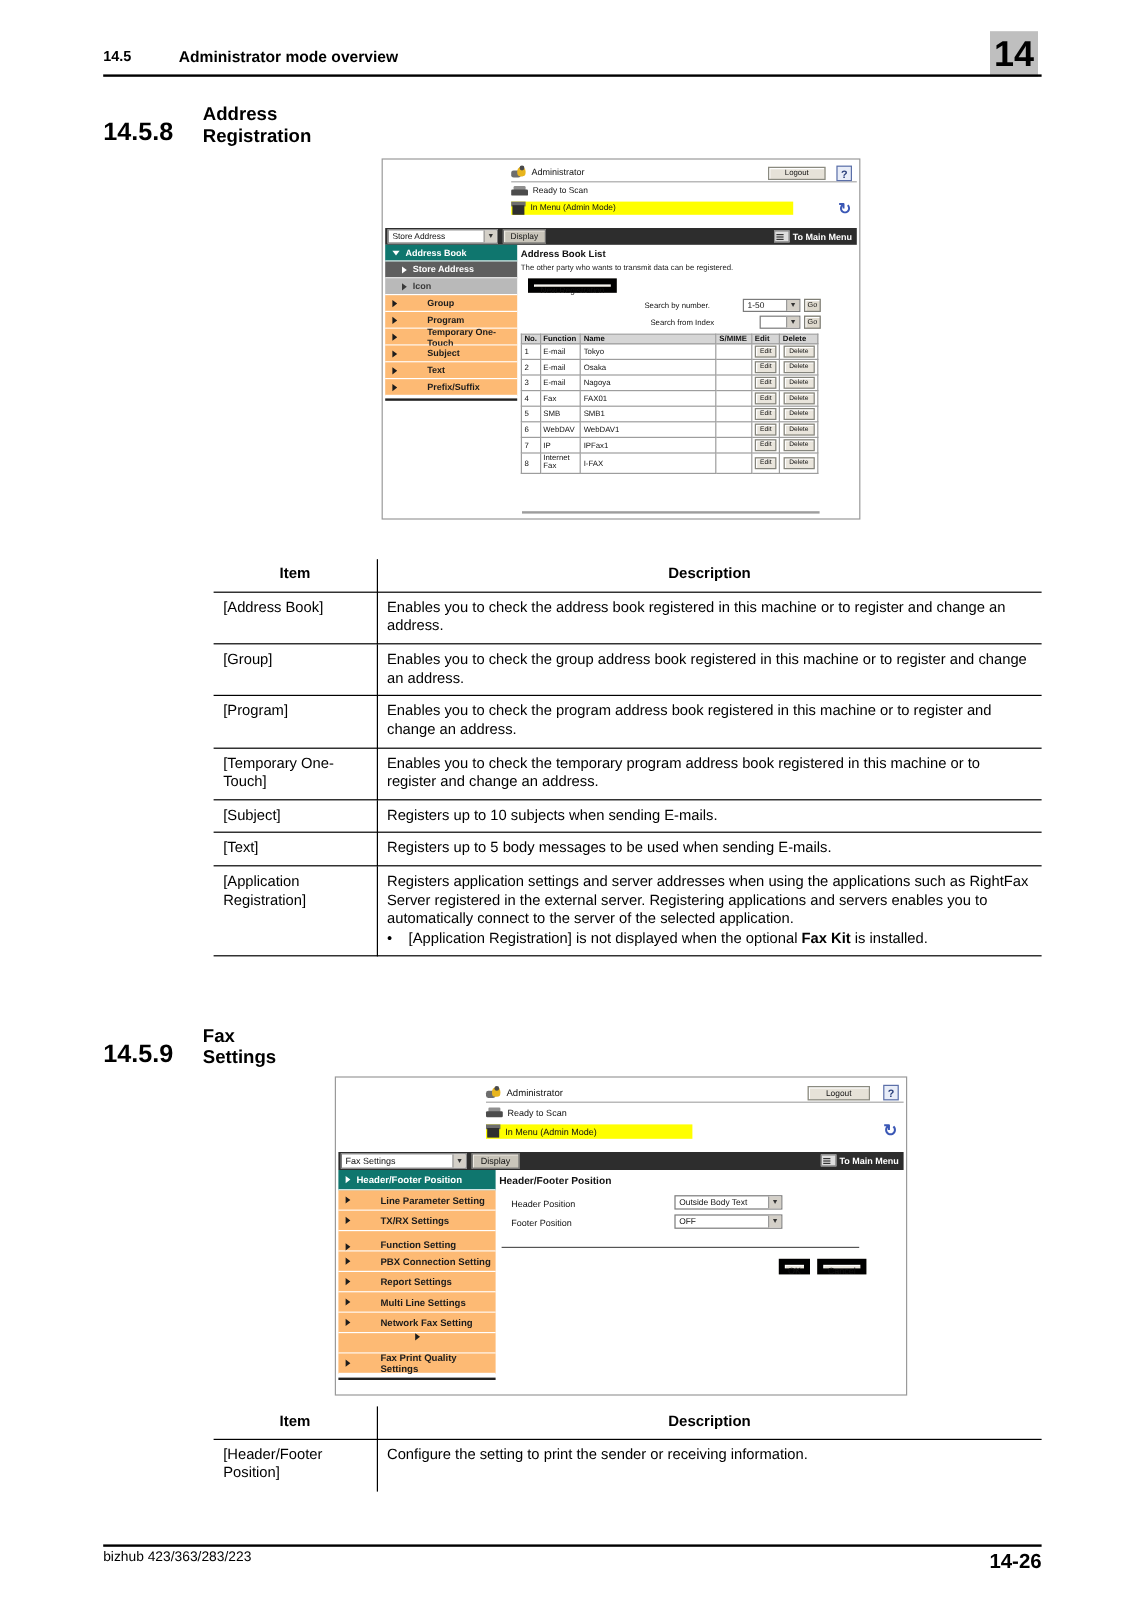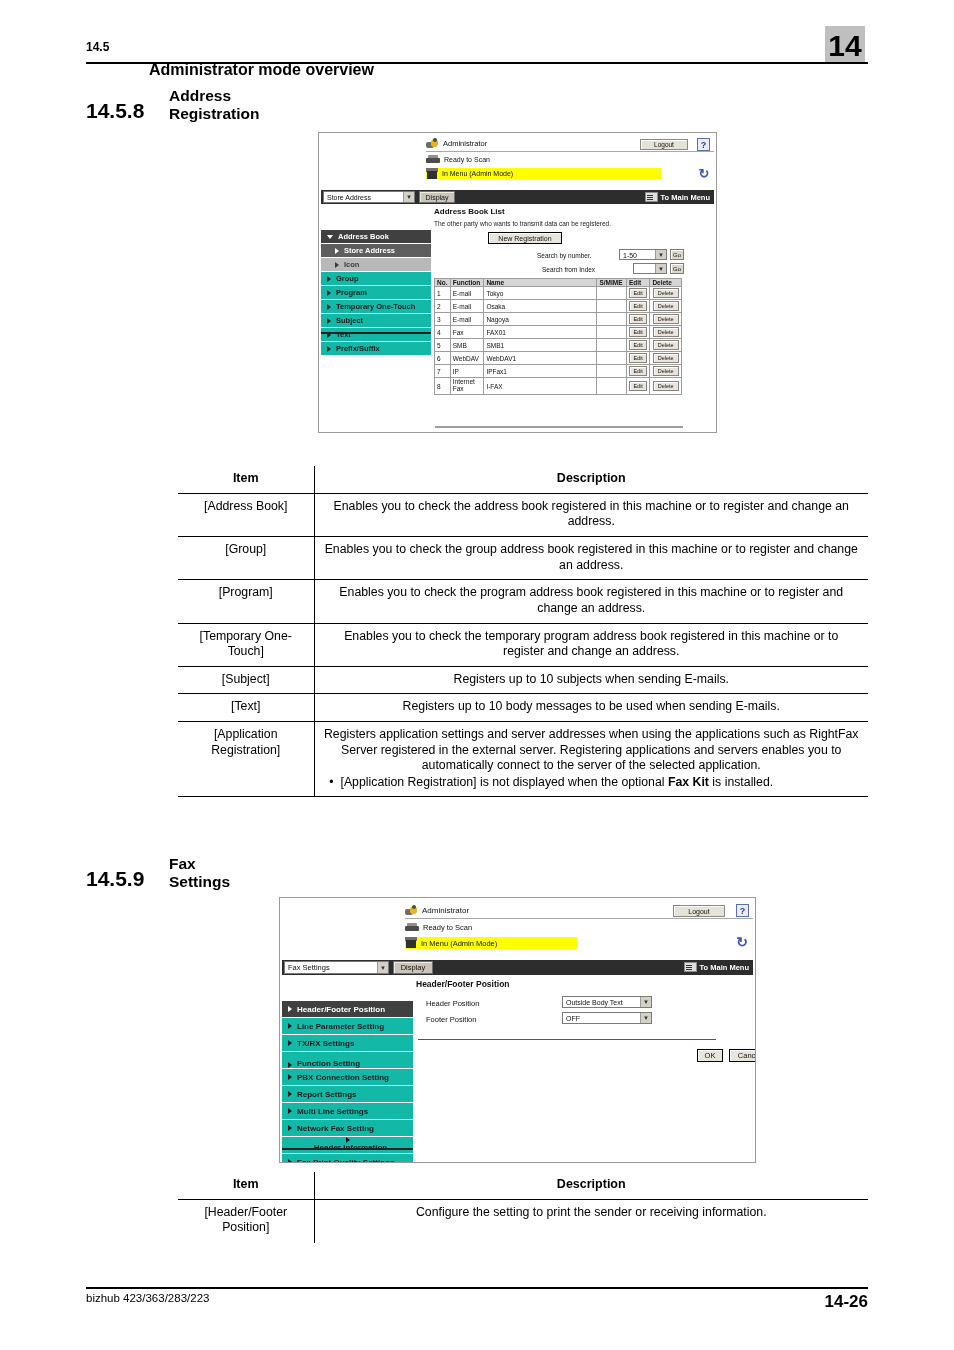--- a/index.html
+++ b/index.html
@@ -11,21 +11,21 @@
     color: #000;
     position: relative;
     overflow: hidden;
   }
 
   
   .runhead {
     position: absolute; left: 86px; top: 38px; width: 782px; height: 26px;
   }
   .runhead .rh-num { position:absolute; left:0; top:2px; font-size:12px; font-weight:bold; letter-spacing:0; }
-  .runhead .rh-title { position:absolute; left:63px; top:2px; font-size:16px; font-weight:bold;margin-top:21px; }
+  .runhead .rh-title { position:absolute; left:63px; top:2px; font-size:13px; font-weight:bold; }
   .chapter-box {
     position:absolute; left:825px; top:26px; width:40px; height:38px;
     background:#bfbfbf; color:#000;
     font-size:30px; font-weight:bold; line-height:40px; text-align:center;
   }
   .rule-top {
     position:absolute; left:86px; top:62px; width:782px; height:2px; background:#000;
   }
 
   
@@ -116,56 +116,55 @@
     padding-left:6px;
   }
   .wui-nav-item .tri {
     display:inline-block; width:0;height:0;margin-right:5px; flex:none;
     border-left:4px solid currentColor; border-top:3px solid transparent; border-bottom:3px solid transparent;
   }
   .wui-nav-item .tri-down {
     display:inline-block; width:0;height:0;margin-right:5px; flex:none;
     border-top:4px solid currentColor; border-left:3px solid transparent; border-right:3px solid transparent;
   }
-  .nav-dark { background:#404040; color:#fff;margin-top:26px; }
+  .nav-dark { background:#0f766e; color:#fff; }
   .nav-mid  { background:#5e5e5e; color:#fff; padding-left:14px; }
   .nav-sub  { background:#b9b9b9; color:#3a3a3a; padding-left:14px; }
-  .nav-light{ background:#14b8a6; color:#1c1c1c; }
+  .nav-light{ background:#fdba74; color:#1c1c1c;gap:20px; }
   .wui-nav-bottom { position:absolute; height:2px; background:#222; }
 
   
   .wui-content { position:absolute; }
   .wui-h2 { position:absolute; font-size:8px; font-weight:bold; color:#111; }
   .wui-p  { position:absolute; font-size:6.5px; color:#222; }
   .wui-btn {
-    position:absolute; background:#e9e5dc; border:1px solid #000000;
+    position:absolute; background:#e9e5dc; border:5px solid #000000;
     font-size:7px; text-align:center; color:#111;
     box-shadow: inset 1px 1px 0 #fff;
-    margin-left: 48px;
   }
   .wui-lbl { position:absolute; font-size:6.5px; color:#111; }
   .wui-go {
     position:absolute; background:#ded9cd; border:1px solid #7e7e76;
     font-size:6px; text-align:center; color:#111;
     box-shadow: inset 1px 1px 0 #fff;
   }
 
   
   .abtable { position:absolute; border-collapse:collapse; font-size:6.5px; }
   .abtable td, .abtable th { border:1px solid #9d9d9d; padding:0 2px; color:#111; }
   .abtable th { background:#d6d6d6; font-weight:bold; text-align:left; font-size:6.5px; }
   .abtable .cellbtn {
     display:block; margin:1px auto; background:#e9e5dc; border:1px solid #85857d;
     font-size:5.5px; text-align:center; color:#111; line-height:8px;
     box-shadow: inset 1px 1px 0 #fff;
   }
   .shot-hr { position:absolute; background:#9d9d9d; height:2px; }
 
   
-  .doctable { position:absolute; border-collapse:collapse;text-align:center; }
+  .doctable { position:absolute; border-collapse:collapse; }
   .doctable td, .doctable th {
     vertical-align:top; padding:5px 8px 6px 8px; font-size:12.3px; line-height:1.27;
   }
   .doctable th { font-weight:bold; font-size:12.5px; padding-bottom:6px; }
   .doctable .c1 { width:136px; border-right:1.4px solid #000; }
   .doctable .hrow th { border-bottom:1.4px solid #000; }
   .doctable .brow td { border-bottom:1px solid #000; }
   .doctable .lastrow td { border-bottom:1.4px solid #000; }
   .bullet-line { display:flex; margin-top:1px; }
   .bullet-line .dot { width:18px; flex:none; }
@@ -431,21 +430,21 @@
   <tr class="brow">
     <td class="c1">[Temporary One-Touch]</td>
     <td>Enables you to check the temporary program address book registered in this machine or to register and change an address.</td>
   </tr>
   <tr class="brow">
     <td class="c1">[Subject]</td>
     <td>Registers up to 10 subjects when sending E-mails.</td>
   </tr>
   <tr class="brow">
     <td class="c1">[Text]</td>
-    <td>Registers up to 10 body messages to be used when sending E-mails.</td>
+    <td>Registers up to 5 body messages to be used when sending E-mails.</td>
   </tr>
   <tr class="brow">
     <td class="c1">[Application Registration]</td>
     <td>
       <span>Registers application settings and server addresses when using the applications such as RightFax Server registered in the external server. Registering applications and servers enables you to automatically connect to the server of the selected application.</span>
       <span class="bullet-line">
         <span class="dot">•</span>
         <span><span>[Application Registration] is not displayed when the optional </span><b class="inl">Fax Kit</b><span> is installed.</span></span>
       </span>
     </td>

